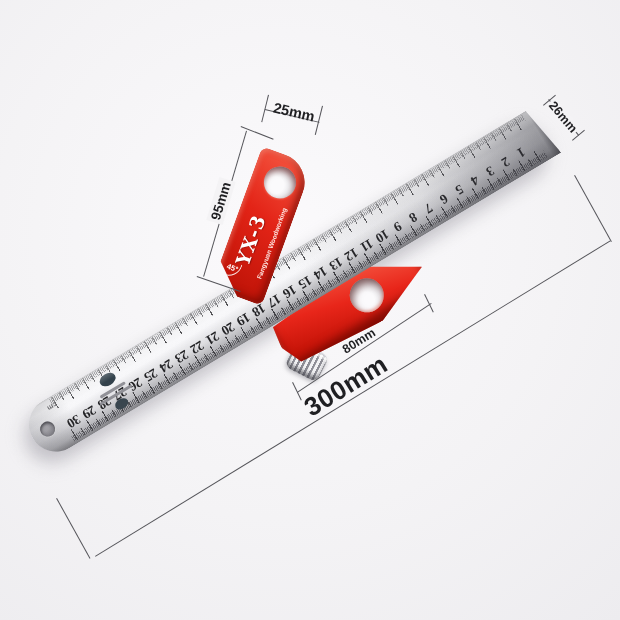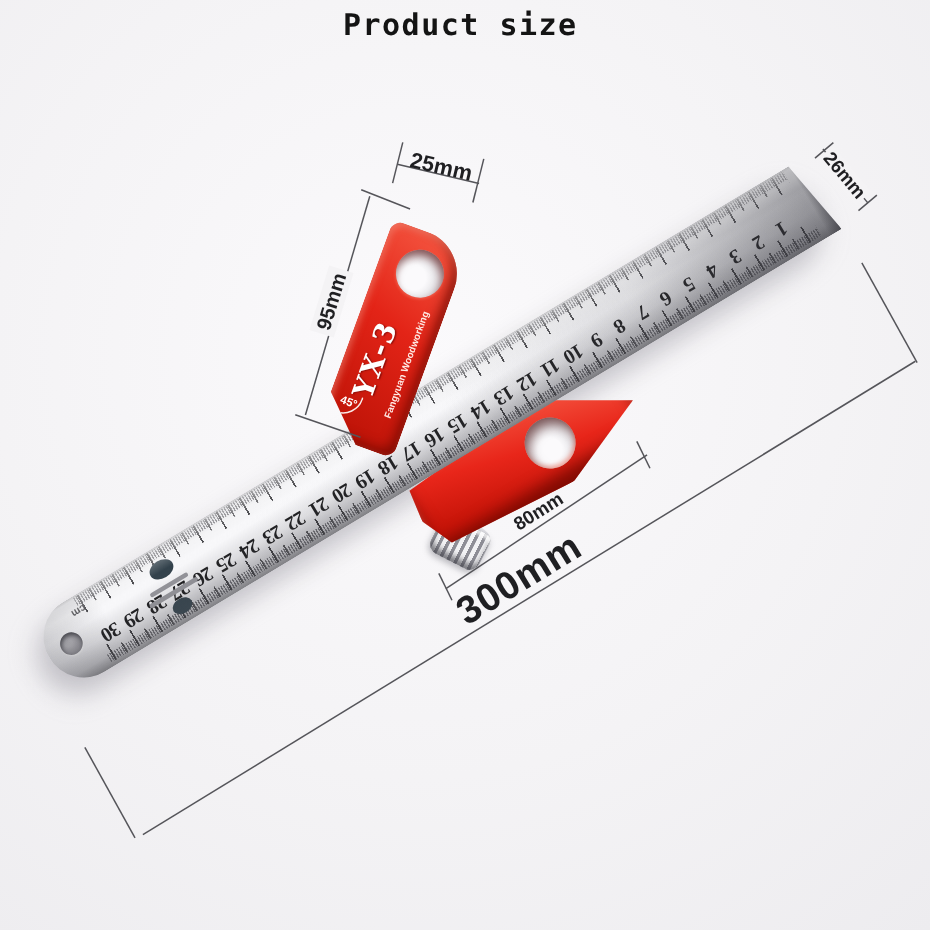--- a/index.html
+++ b/index.html
@@ -93,21 +93,20 @@
   
   .dline{position:absolute;height:1.4px;background:#55555a;transform-origin:0 0;z-index:5;}
   .dlabel{position:absolute;font-weight:700;color:#1f1f22;white-space:nowrap;z-index:6;
           font-family:"Liberation Sans",sans-serif;}
 </style>
 </head>
 <body>
 
 <div id="stage">
 
-  <div class="abs" id="title">Product size</div>
 
   <div class="abs" id="ruler-shadow"></div>
 
   <div class="abs" id="screw">
     <div id="screw-shaft"></div>
     <div id="screw-cap"></div>
     <div id="screw-head"></div>
   </div>
 
   <div class="abs" id="block2">

